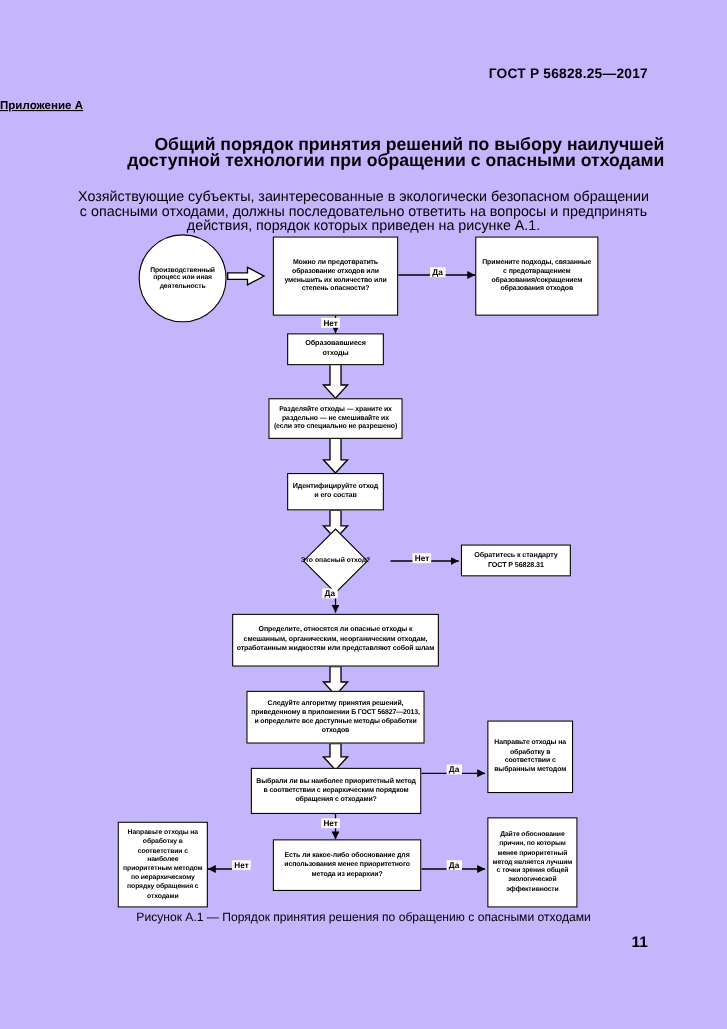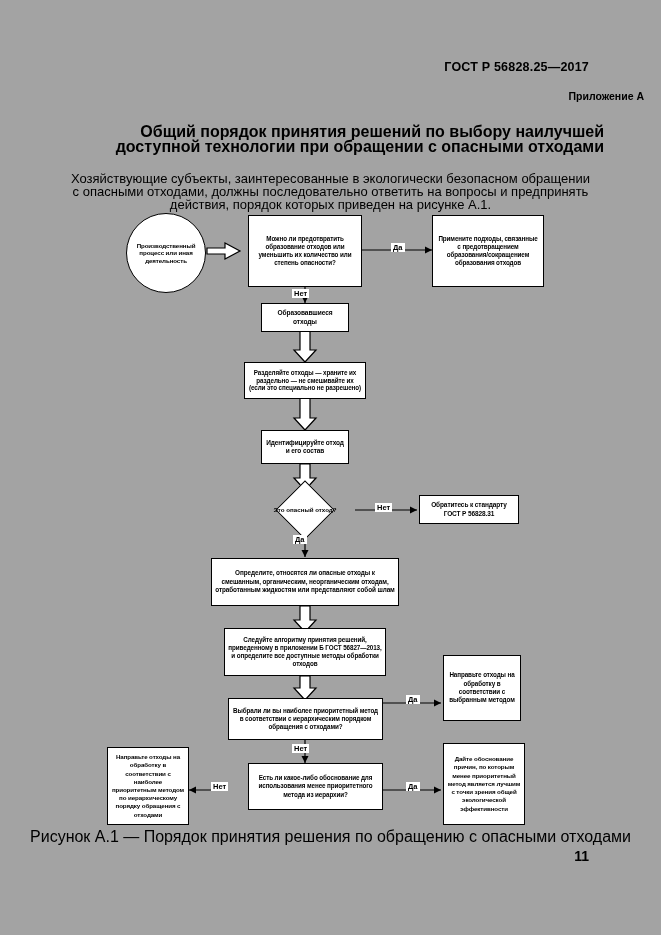--- a/index.html
+++ b/index.html
@@ -8,38 +8,39 @@
     background: #ffffff;
   }
   body {
     font-family: "Liberation Sans", sans-serif;
     color: #000000;
   }
   #page {
     position: relative;
     width: 661px;
     height: 935px;
-    background: #a3a3a3;
+    background: #c4b5fd;
     overflow: hidden;
   }
   
   .doc-code {
     position: absolute;
     top: 60px;
     right: 72px;
     font-size: 12.5px;
     font-weight: bold;
     letter-spacing: 0.2px;
   }
   .appendix-line {
     position: absolute;
     left: 0; right: 17px;
-    text-align: right;
+    text-align: left;
     font-size: 10.5px;
     font-weight: bold;
+    text-decoration: underline;
   }
   .appendix-a   { top: 90px; }
   .appendix-sub { top: 104px; }
 
   .main-title {
     position: absolute;
     left: 75px;
     right: 57px;
     top: 124px;
     text-align: right;
@@ -119,21 +120,21 @@
     height: 935px;
     pointer-events: none;
   }
 
   
   .fig-caption {
     position: absolute;
     left: 0; right: 0;
     top: 828px;
     text-align: center;
-    font-size: 16px;
+    font-size: 11px;
   }
   .page-num {
     position: absolute;
     right: 72px;
     top: 848px;
     font-size: 14px;
     font-weight: bold;
   }
 </style>
 </head>

